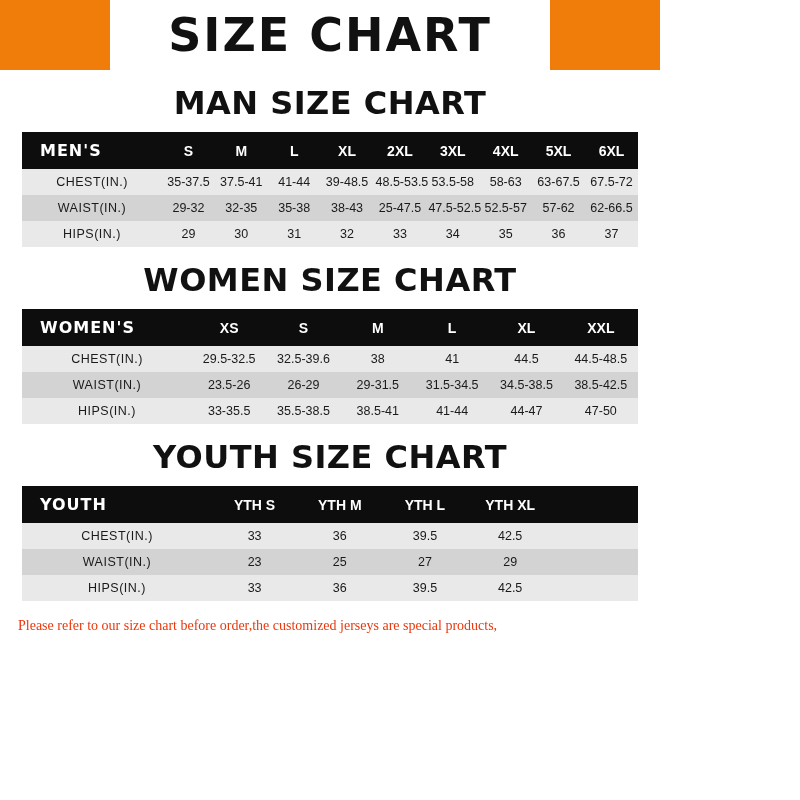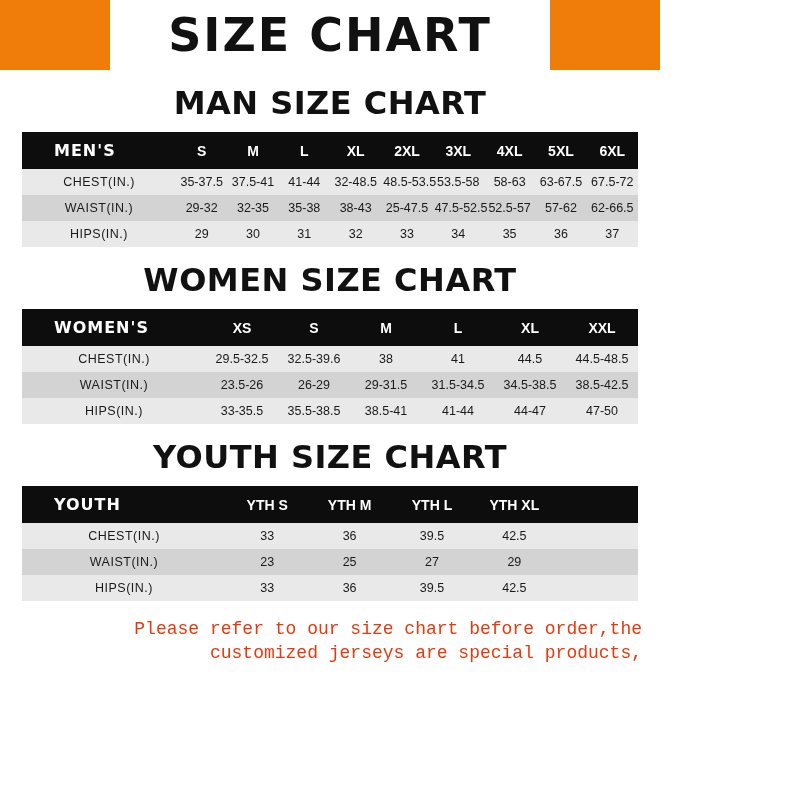--- a/index.html
+++ b/index.html
@@ -77,45 +77,45 @@
   table.size-table thead th {
     background: #0d0d0d;
     color: #ffffff;
     font-size: 14px;
     font-weight: bold;
     padding: 9px 2px;
   }
   table.size-table thead th.row-label {
     font-family: "DejaVu Sans", sans-serif;
     text-align: left;
-    padding-left: 32px;
+    padding-left: 18px;
     font-size: 16px;
     letter-spacing: 1px;
     margin-left: 16px;
   }
   table.size-table tbody tr:nth-child(odd) {
     background: #e9e9e9;
   }
   table.size-table tbody tr:nth-child(even) {
     background: #d3d3d3;
   }
   table.size-table tbody td.row-label {
     font-weight: normal;
     letter-spacing: 0.5px;
     margin-left: 12px;
   }
   
   .youth-table thead th.row-label { font-size: 16px; }
   .footer-note {
     margin-top: 16px;
     padding: 0 18px;
-    text-align: right;
+    text-align: left;
     color: #e8380d;
-    font-family: Liberation Mono, monospace;
-    font-size: 18px;
+    font-family: Liberation Serif, serif;
+    font-size: 14px;
     line-height: 1.35;
   }
 </style>
 </head>
 <body>
 
 <div class="page">
 
   <div class="header-band">
     <div class="white-center"></div>
@@ -138,21 +138,21 @@
           <th>5XL</th>
           <th>6XL</th>
         </tr>
       </thead>
       <tbody>
         <tr>
           <td class="row-label">CHEST(IN.)</td>
           <td>35-37.5</td>
           <td>37.5-41</td>
           <td>41-44</td>
-          <td>32-48.5</td>
+          <td>39-48.5</td>
           <td>48.5-53.5</td>
           <td>53.5-58</td>
           <td>58-63</td>
           <td>63-67.5</td>
           <td>67.5-72</td>
         </tr>
         <tr>
           <td class="row-label">WAIST(IN.)</td>
           <td>29-32</td>
           <td>32-35</td>

